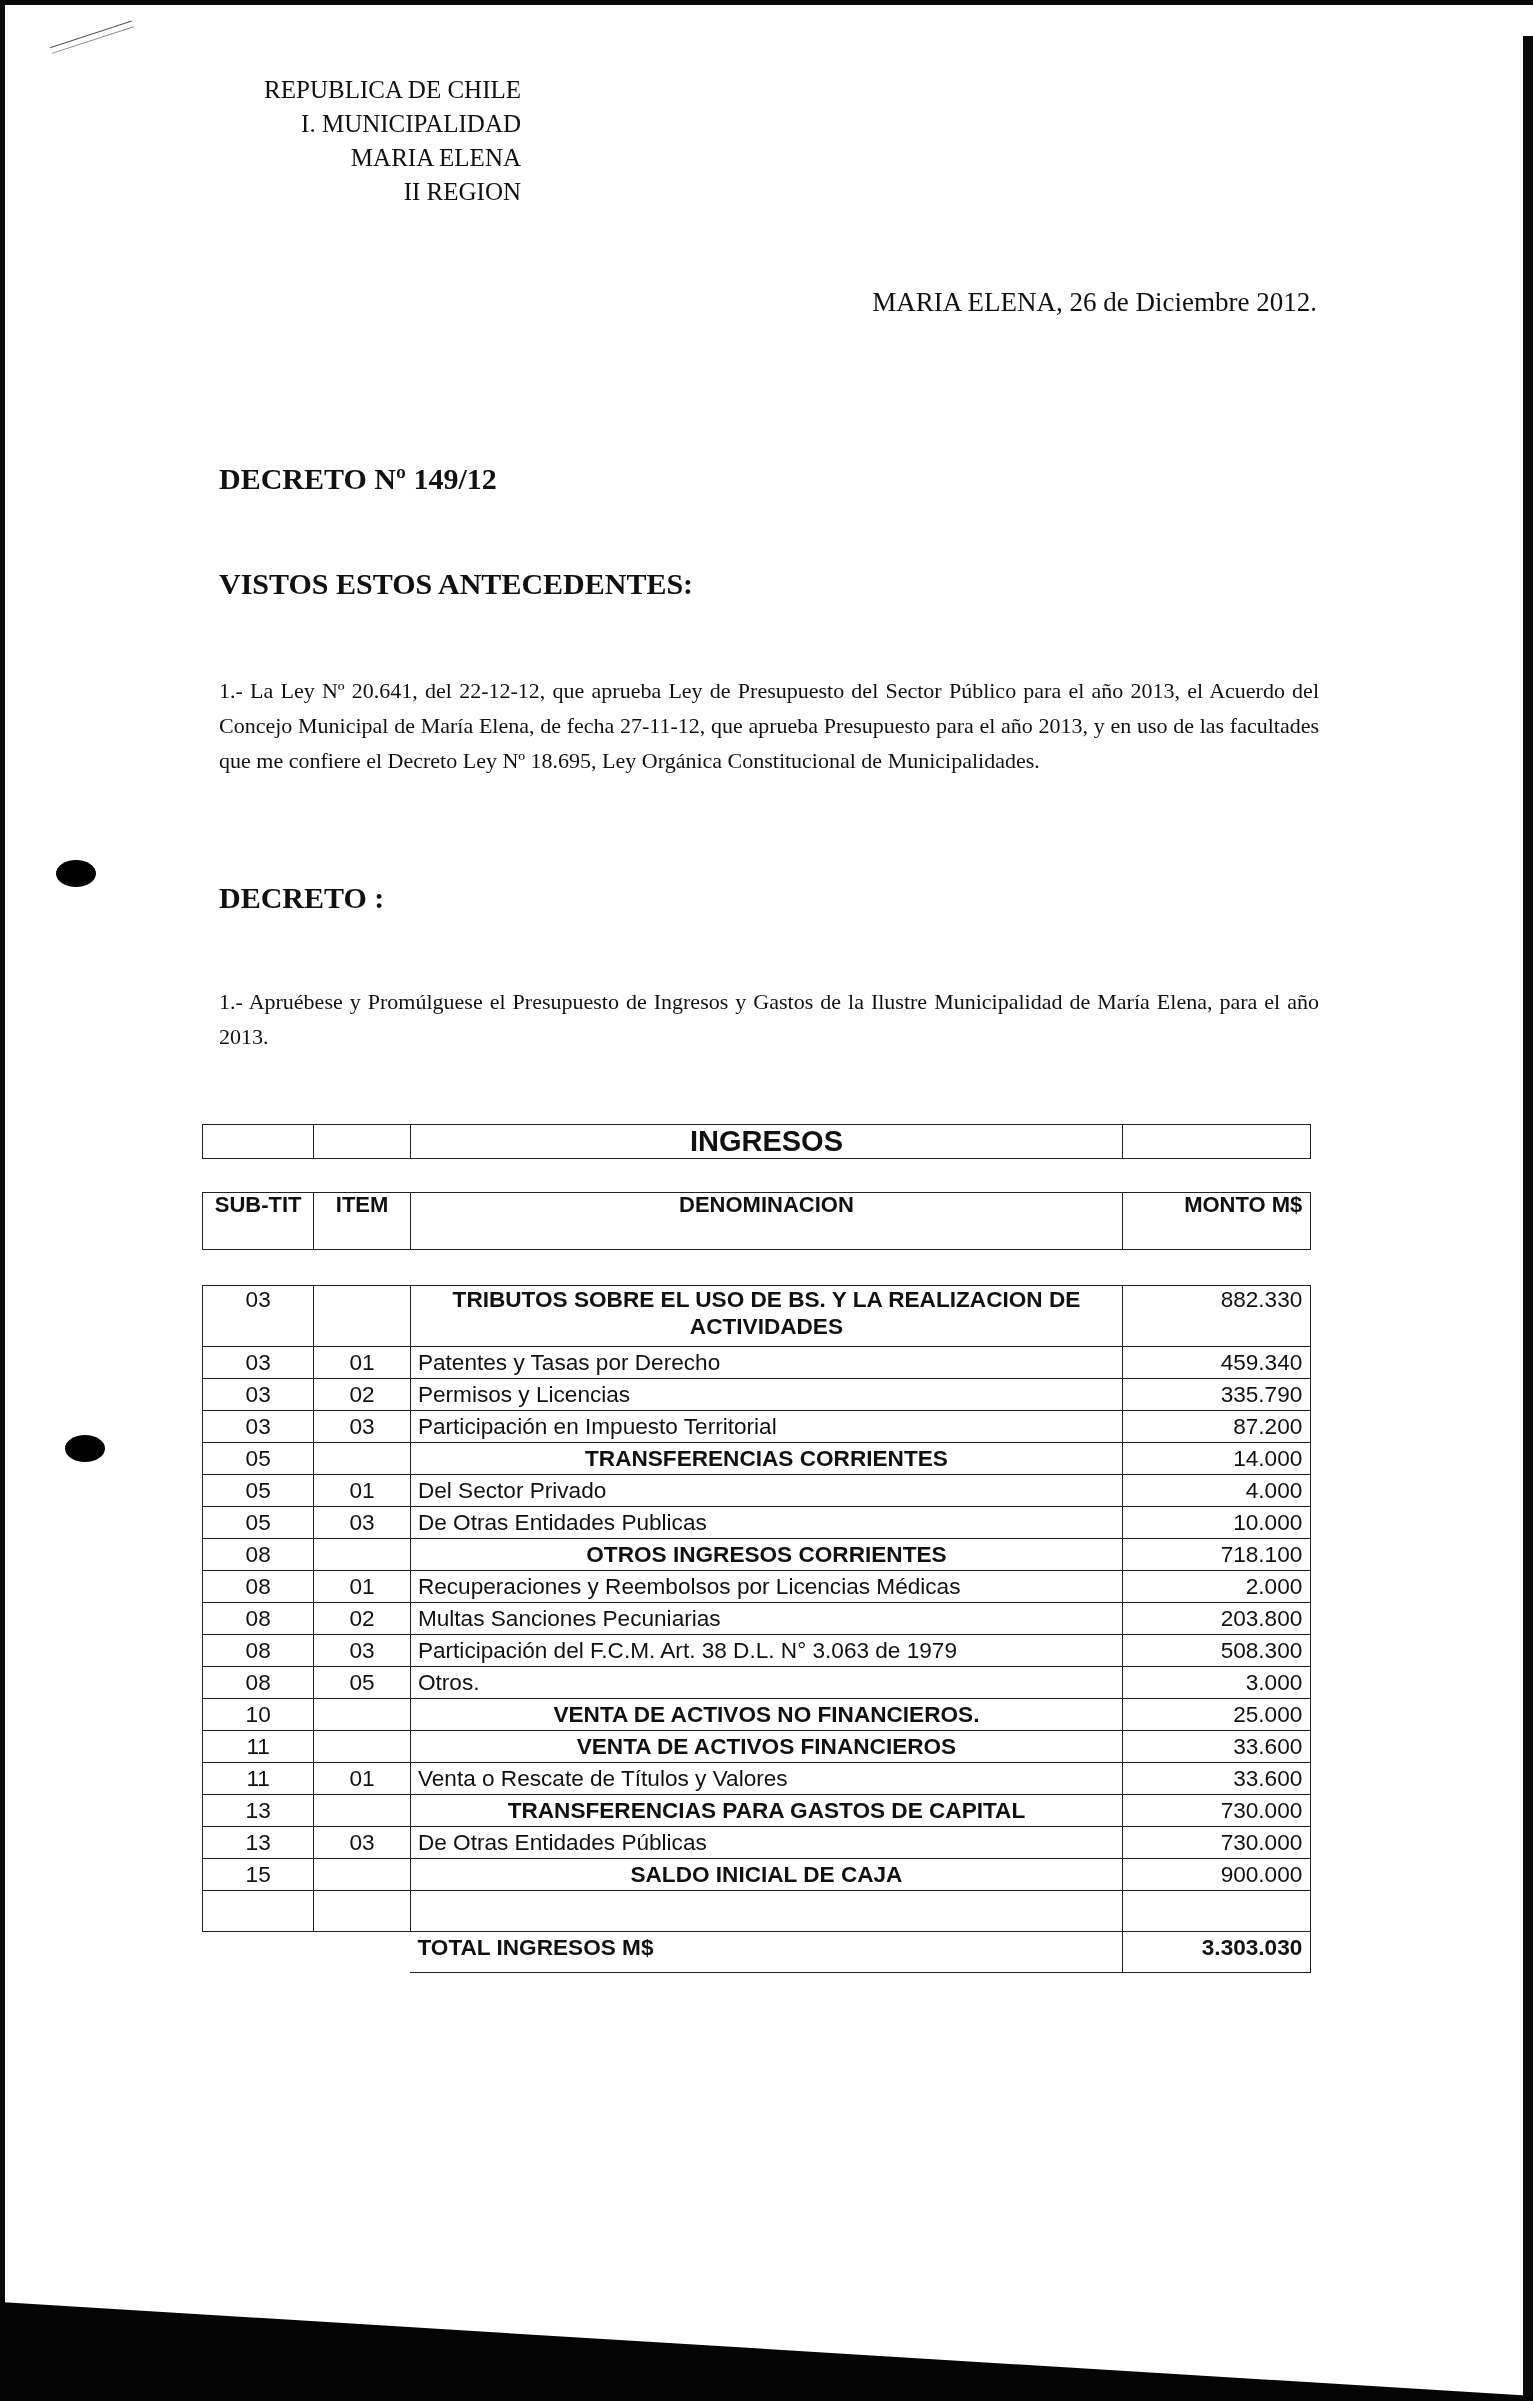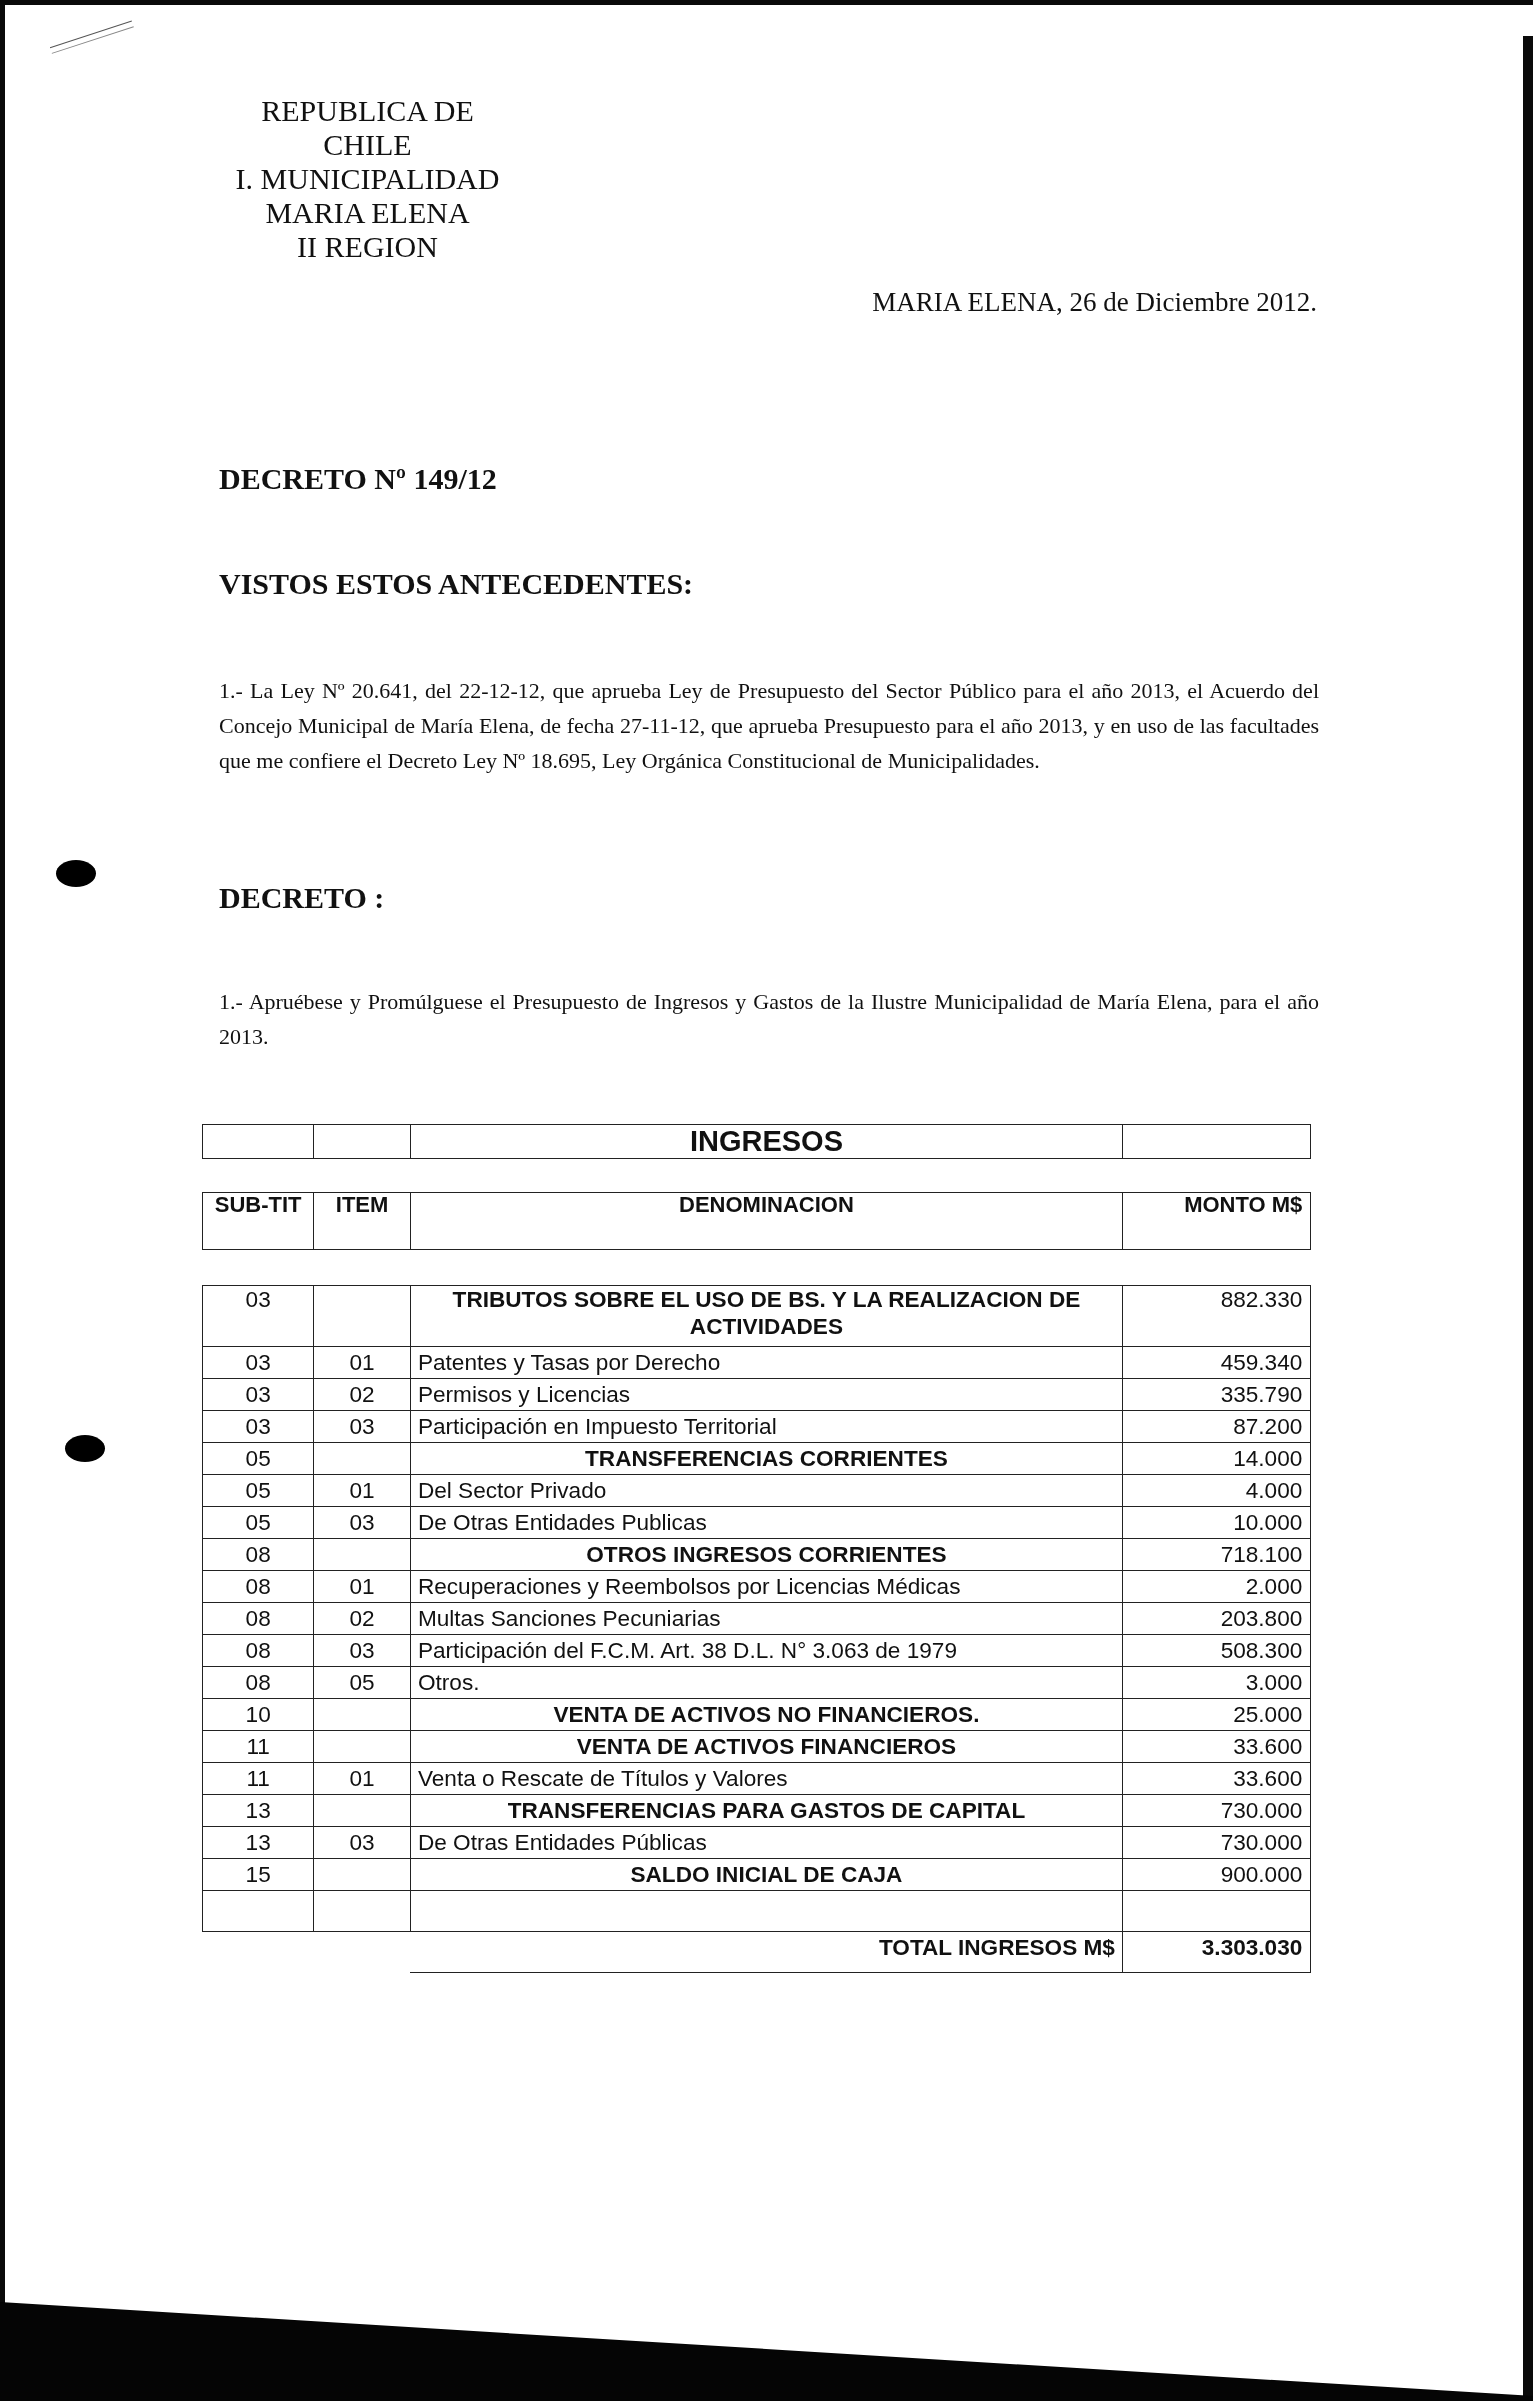--- a/index.html
+++ b/index.html
@@ -16,39 +16,39 @@
       position: absolute; left: 0; bottom: 0; width: 1534px; height: 99px; background: #050505;
       clip-path: polygon(0 0, 100% 95%, 100% 100%, 0 100%);
     }
     .staple {
       position: absolute; left: 51px; top: 47px; width: 86px; height: 5.4px;
       border-top: 1.8px solid #555; border-bottom: 1.8px solid #888;
       transform: rotate(-18deg); transform-origin: left center;
     }
     .punch-hole { position: absolute; width: 40px; height: 27px; border-radius: 50%; background: #000; }
 
-    .header-block { position: absolute; left: 214px; top: 94px; width: 307px; text-align: center; font-size: 30px; line-height: 34px; }
+    .header-block { position: absolute; left: 214px; top: 73px; width: 307px; text-align: right; font-size: 25px; line-height: 34px; }
     .date-line { position: absolute; right: 217px; top: 287px; font-size: 27px; }
     .heading { position: absolute; left: 219px; font-size: 30px; font-weight: bold; }
     .paragraph { position: absolute; left: 219px; width: 1100px; font-size: 22px; line-height: 35px; text-align: justify; }
 
     table.budget { position: absolute; border-collapse: collapse; font-family: "Liberation Sans", sans-serif; }
     table.budget td { border: 1.8px solid #222; padding: 0 7.2px; vertical-align: top; }
     .col-sub { width: 96px; text-align: center; }
     .col-item { width: 81px; text-align: center; }
     .col-den { width: 697px; }
     .col-monto { width: 172px; text-align: right; }
     .title-table td { height: 33px; font-size: 29px; font-weight: bold; text-align: center; }
     .head-table td { height: 56px; font-size: 22px; font-weight: bold; text-align: center; line-height: 24.4px; padding-top: 2.7px; }
     .data-table { font-size: 22.6px; }
     .data-table td { height: 31px; line-height: 31px; }
     .data-table tr.group td.col-den { font-weight: bold; text-align: center; }
     .data-table tr.group-2line td { height: 60px; line-height: 27px; }
     .data-table tr.tall td { height: 40px; }
-    .data-table tr.total-row td.col-den { text-align: right; font-weight: bold; font-size: 22.6px; }
+    .data-table tr.total-row td.col-den { font-weight: bold; font-size: 22.6px; }
     .data-table tr.total-row td.col-monto { font-weight: bold; }
   </style>
 </head>
 <body>
 
 <div class="scan-edge-top"></div>
 <div class="scan-edge-left"></div>
 <div class="scan-edge-right"></div>
 <div class="staple"></div>
 <div class="punch-hole" style="left:56px; top:860px;"></div>

